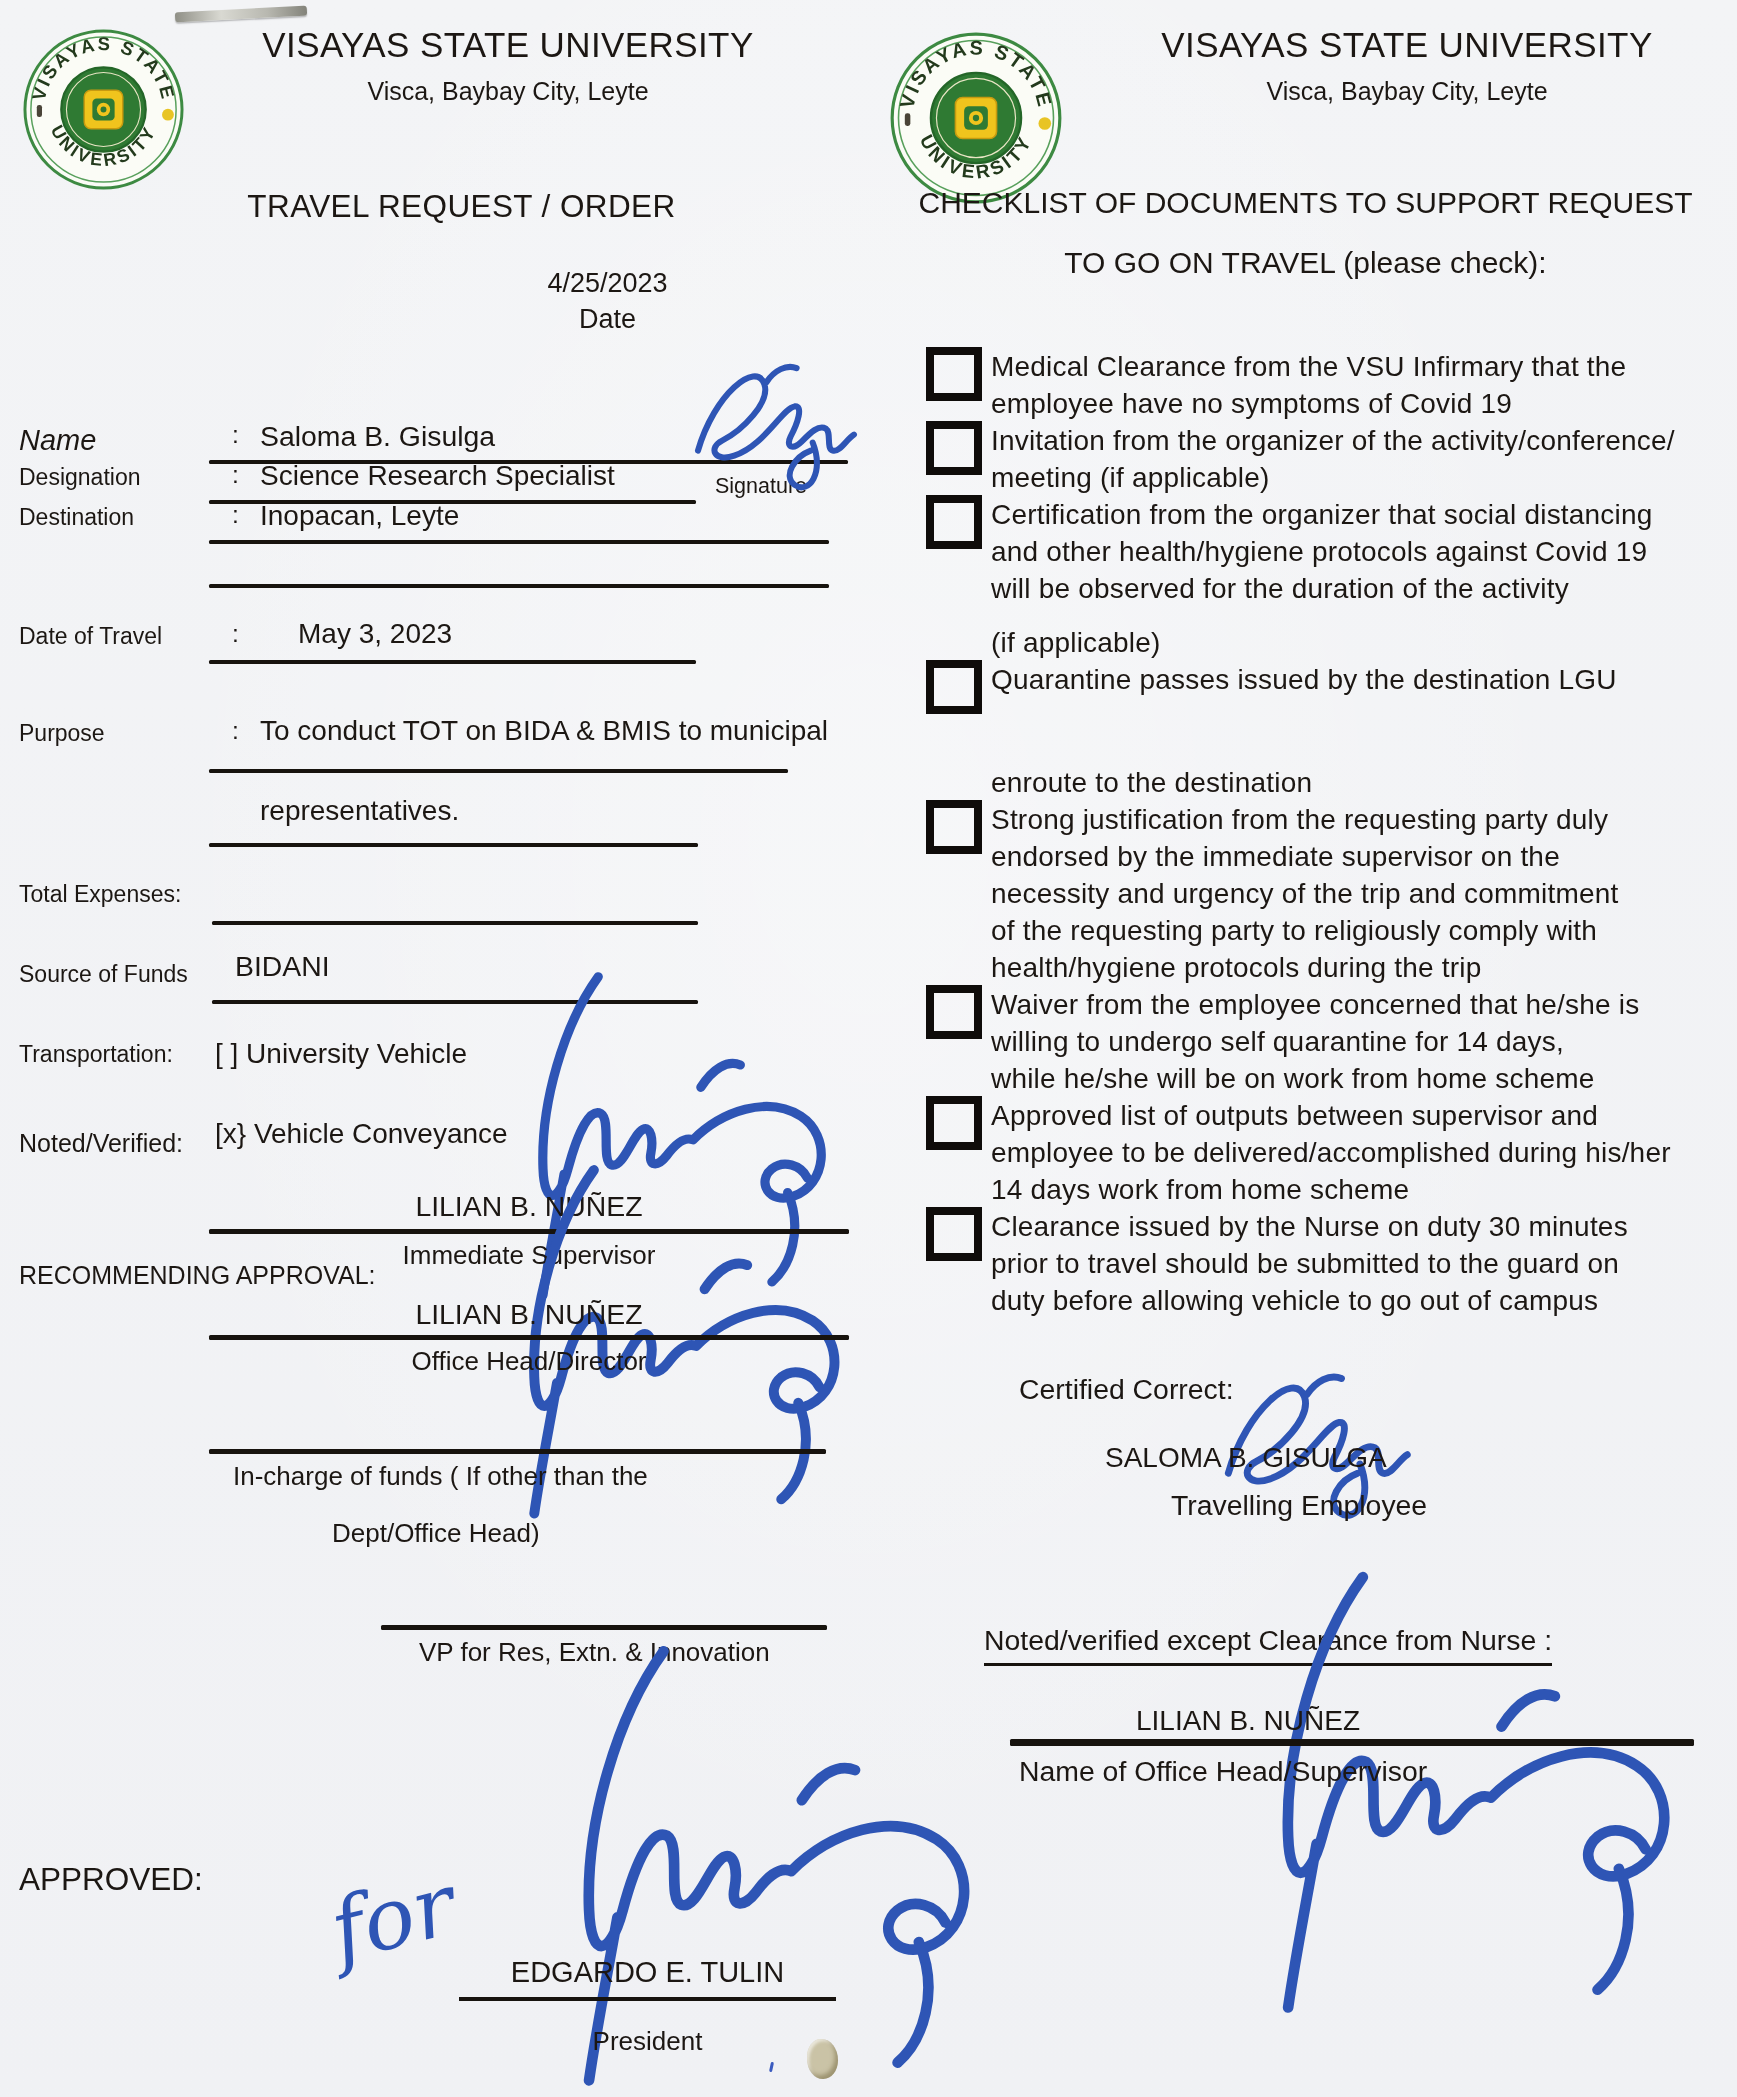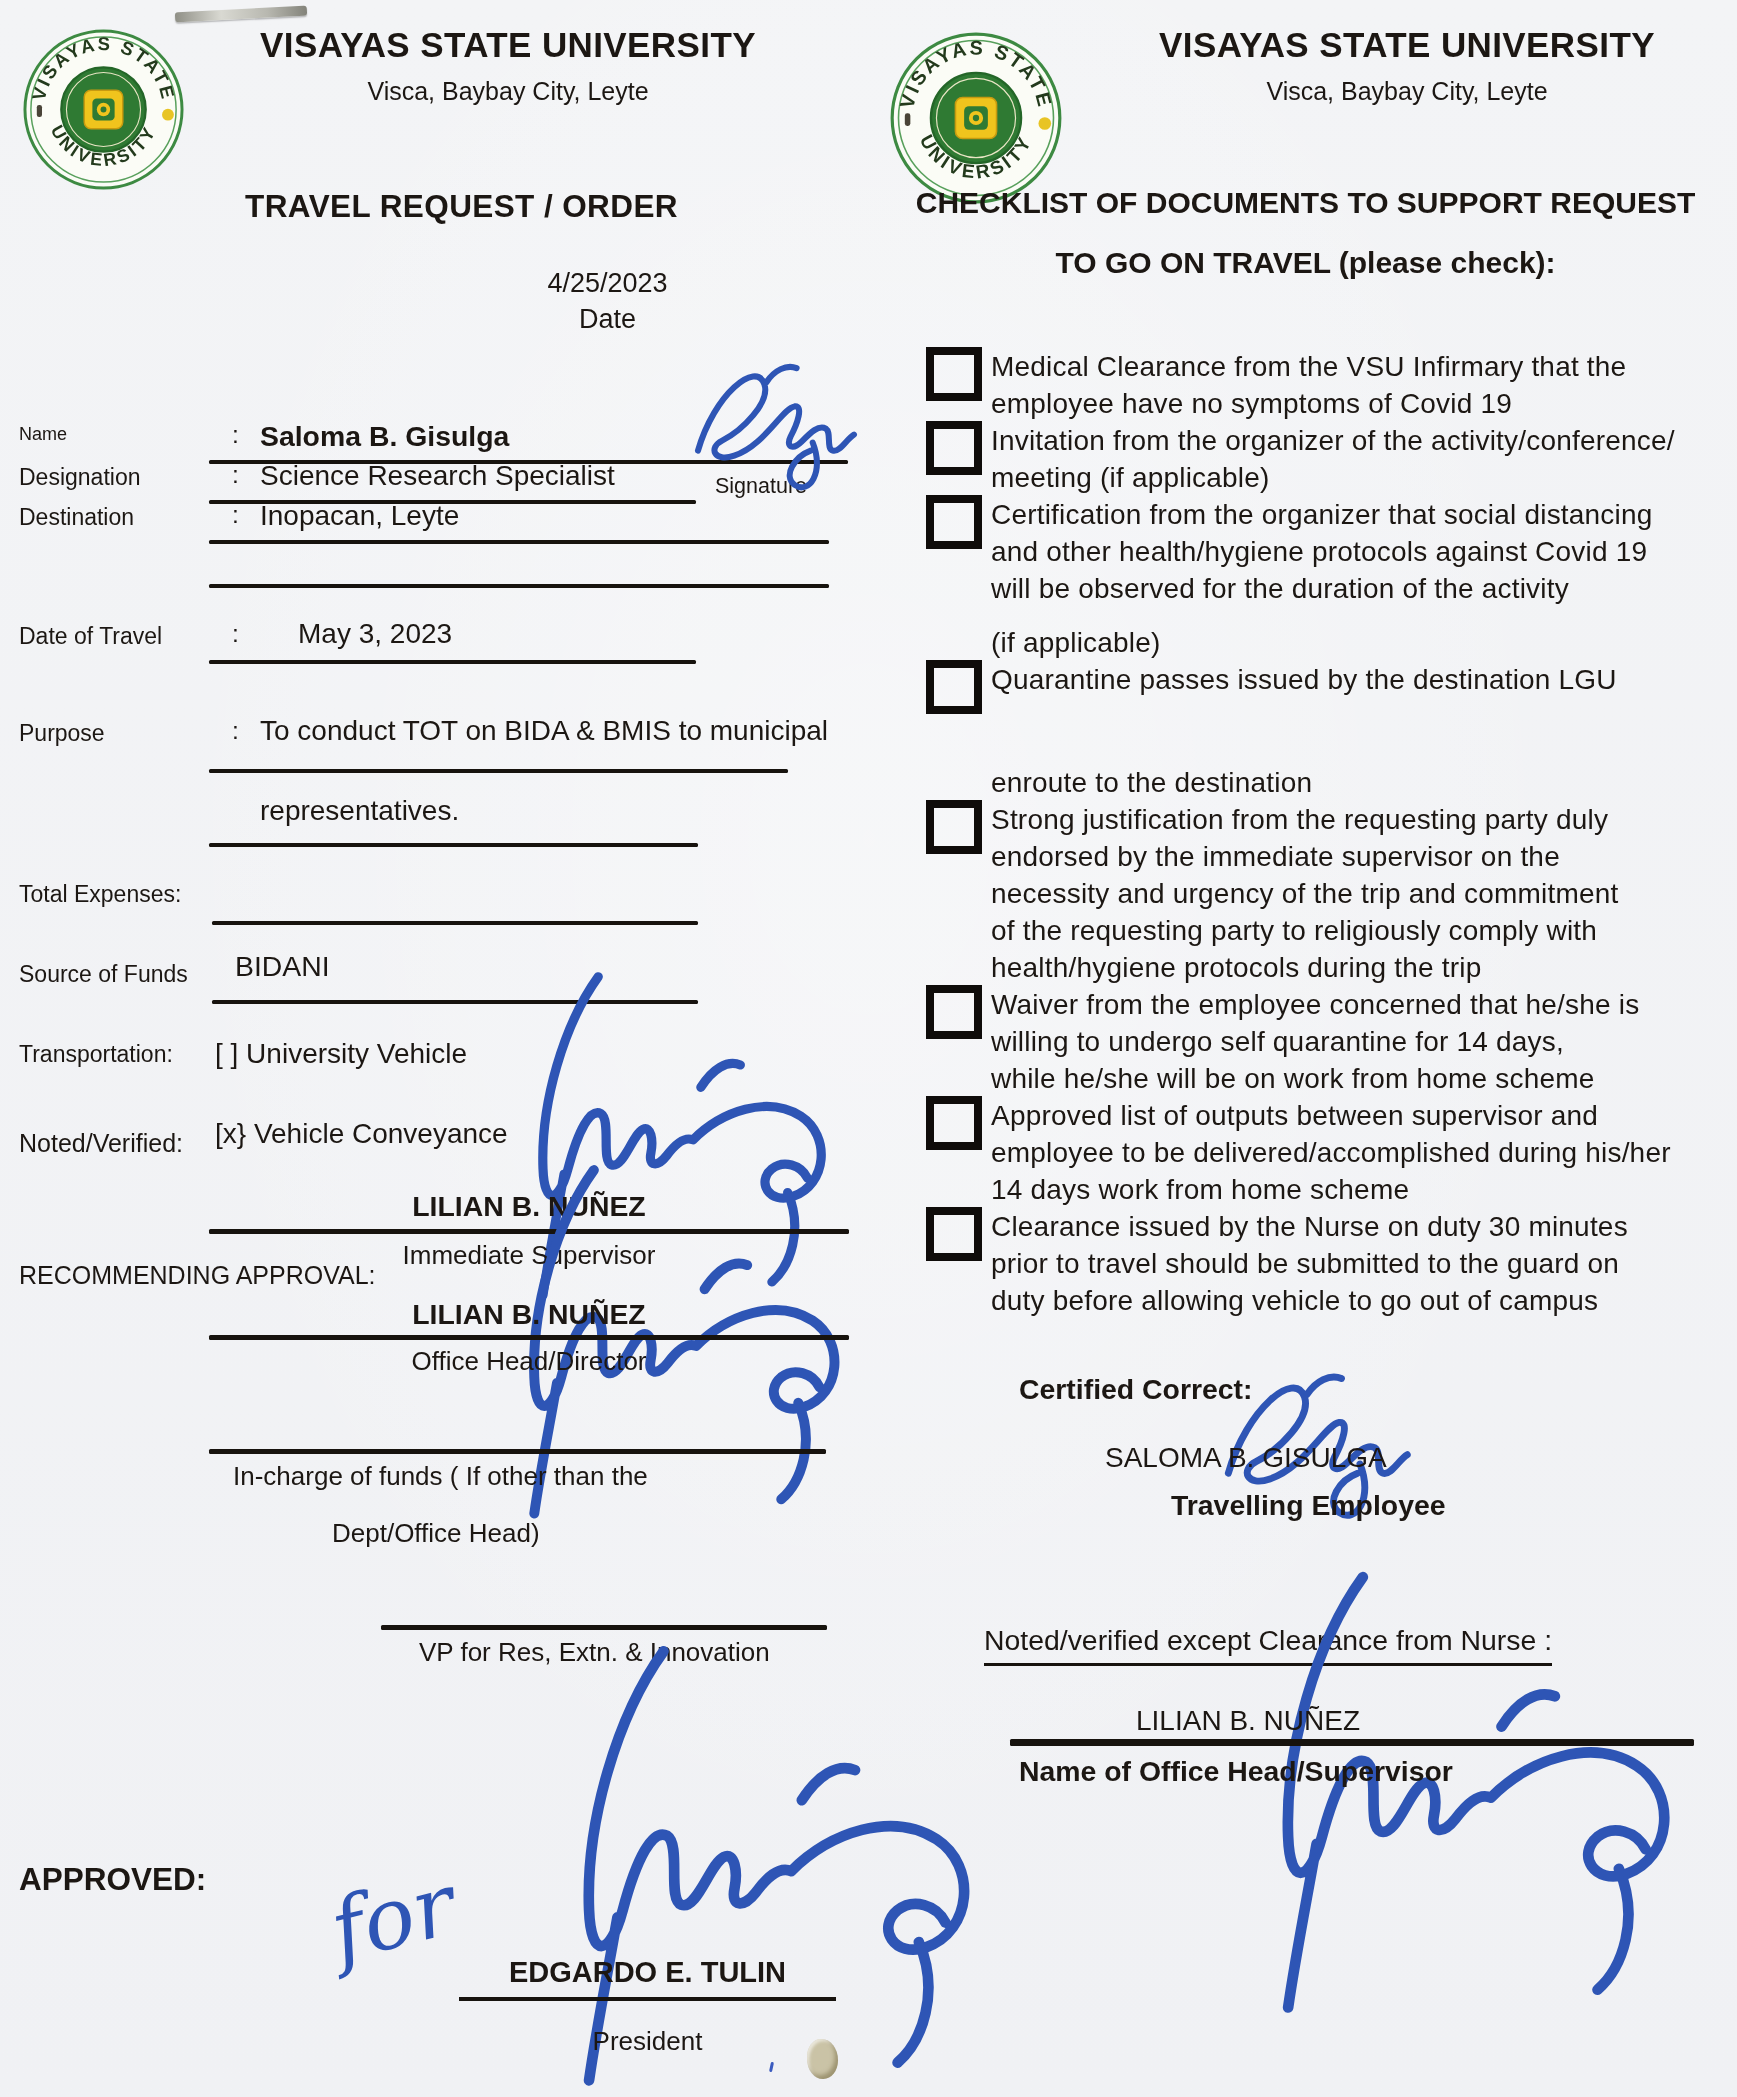--- a/index.html
+++ b/index.html
@@ -9,21 +9,21 @@
     font-family:"Liberation Sans", sans-serif;
     color:#1c1713;
   }
   .page{position:absolute;inset:0;
     background:
       radial-gradient(ellipse at 50% 40%, rgba(255,255,255,.35), rgba(0,0,0,0) 60%),
       linear-gradient(180deg,#f3f4f6 0%,#f0f1f4 100%);
   }
   .t{position:absolute;white-space:nowrap;line-height:1.15;}
   .ctr{text-align:center;}
-  .b{font-weight:bold;text-align:center;}
+  .b{font-weight:normal;text-align:center;}
   .uline{position:absolute;background:#17130e;height:3.8px;border-radius:1.5px;}
   .thick{height:5.4px;}
   .sig{position:absolute;pointer-events:none;}
   .sig path{fill:none;stroke:#2e55b5;stroke-linecap:round;stroke-linejoin:round;}
   .handwrit{
     position:absolute;color:#2e55b5;font-family:"DejaVu Serif", serif;
     font-style:italic;transform:rotate(-14deg);
   }
   
   #checklist{position:absolute;left:926px;top:348px;width:807px;}
@@ -84,21 +84,21 @@
 </svg>
 
 <div class="t ctr b" style="left:185px;top:24.6px;width:646px;font-size:35px;letter-spacing:0.4px;">VISAYAS STATE UNIVERSITY</div>
 <div class="t ctr" style="left:185px;top:77px;width:646px;font-size:25px;">Visca, Baybay City, Leyte</div>
 
 <div class="t ctr b" style="left:123px;top:188px;width:677px;font-size:31.5px;letter-spacing:0.4px;">TRAVEL REQUEST / ORDER</div>
 
 <div class="t ctr" style="left:492px;top:268px;width:231px;font-size:27px;">4/25/2023</div>
 <div class="t ctr" style="left:492px;top:304px;width:231px;font-size:27px;">Date</div>
 
-<div class="t" style="left:19px;top:424px;font-size:18px;">Name</div>
+<div class="t" style="left:19px;top:424px;font-size:29px;font-style:italic;">Name</div>
 <div class="t" style="left:232px;top:421px;font-size:24.6px;">:</div>
 <div class="t b" style="left:260px;top:420px;font-size:28.4px;">Saloma B. Gisulga</div>
 <div class="uline" style="left:209px;top:460px;width:639px;"></div>
 <div class="t" style="left:715px;top:474px;font-size:21.5px;">Signature</div>
 
 <svg class="sig" style="left:669px;top:346px;" width="223" height="161" viewBox="0 0 220 160">
   <path stroke-width="6" d="M28 104 C44 48 86 14 94 38 C100 56 72 84 52 94 C38 101 44 116 64 109 C94 99 112 62 124 60 C133 59 127 77 120 90 C115 100 122 104 131 95 C140 86 148 78 155 82 C161 86 155 102 162 104 C169 106 176 92 183 88 M142 96 C154 126 138 148 124 138 C112 129 124 110 140 104 M96 36 C104 24 116 18 126 22"></path>
 </svg>
 
 <div class="t" style="left:19px;top:464px;font-size:23px;">Designation</div>

